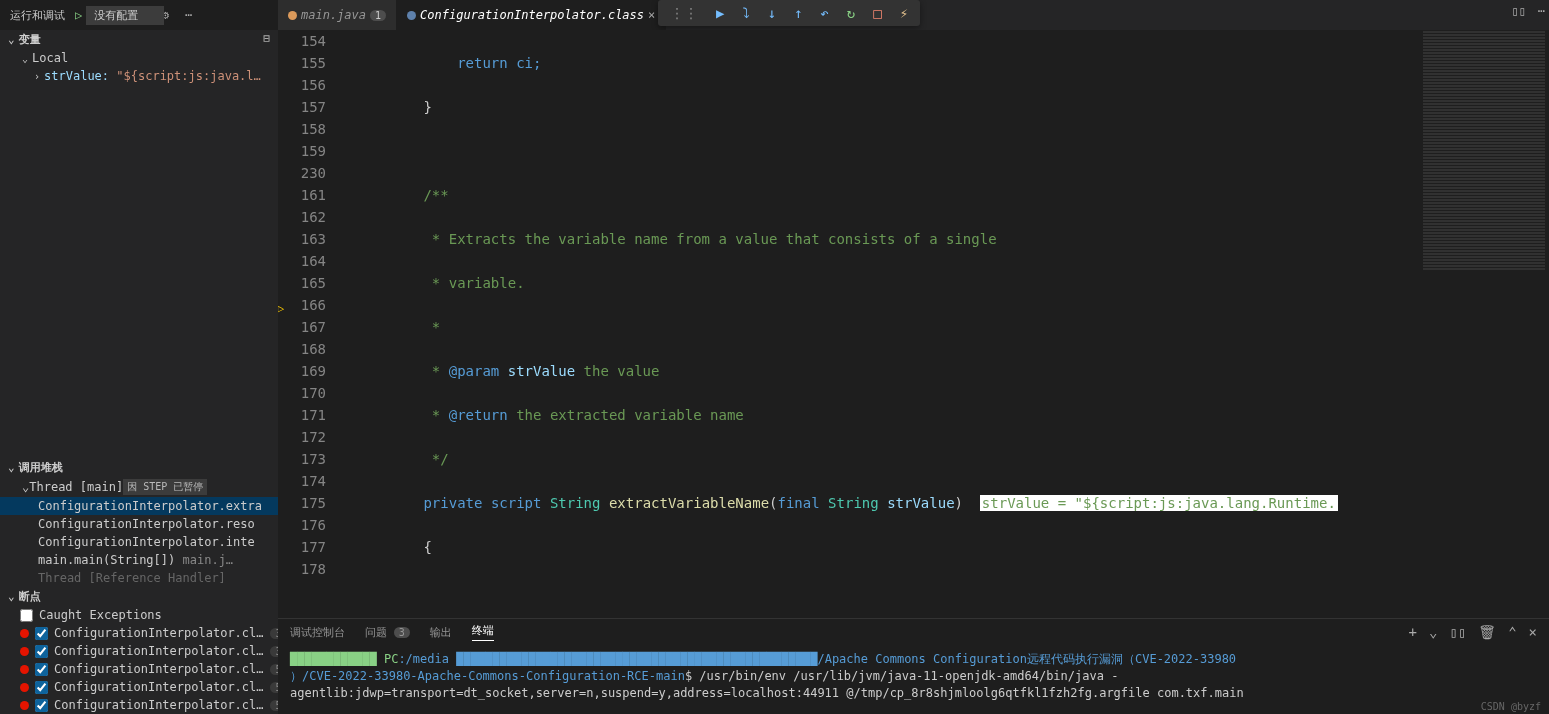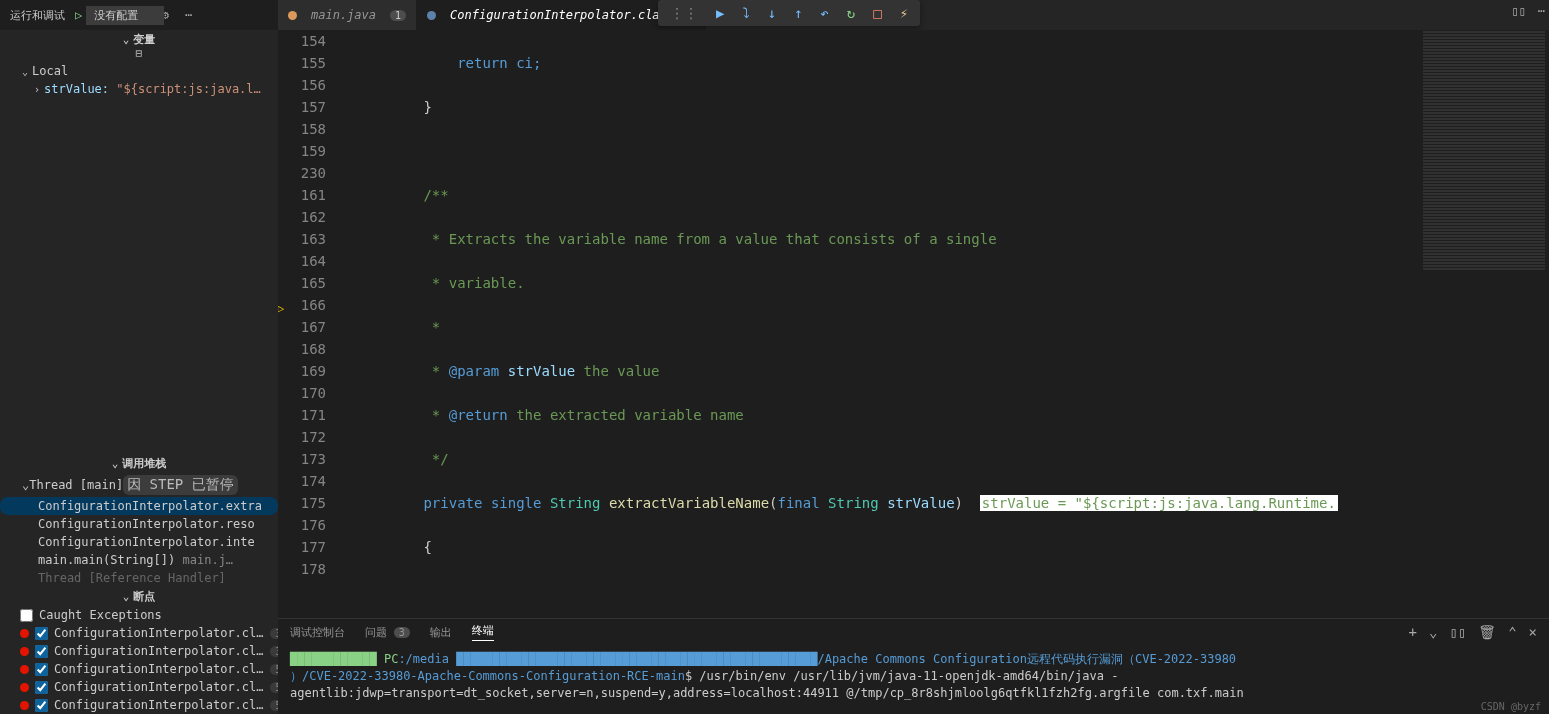--- a/index.html
+++ b/index.html
@@ -4,50 +4,50 @@
 <style>
 * { margin:0; padding:0; box-sizing:border-box; font-family:"Segoe UI",Consolas,monospace; }
 body { background:#1e1e1e; color:#cccccc; width:1549px; height:714px; overflow:hidden; font-size:12px; position:relative; }
 .top-bar { display:flex; align-items:center; height:30px; background:transparent; padding:0 4px; }
 .run-label { font-size:11px; color:#ccc; padding:0 6px; }
 .play-btn { color:#89d185; padding:0 4px; }
 .config-dd { background:#3c3c3c; color:#ccc; padding:2px 26px 2px 8px; font-size:11px; border:none; position:relative; }
 .chev-dd { margin-left:-16px; color:#aaa; font-size:9px; }
 .gear-top,.dots-top { color:#aaa; padding:0 8px; }
 .tab-bar { display:flex; align-items:center; height:30px; position:absolute; top:0; left:278px; right:0; background:#252526; }
-.tab { display:flex; align-items:center; padding:0 10px; height:30px; color:#969696; font-size:12px; background:#2d2d2d; border-right:1px solid #1e1e1e; gap:14px; font-style:italic; }
+.tab { display:flex; align-items:center; padding:0 10px; height:30px; color:#969696; font-size:12px; background:#2d2d2d; border-right:1px solid #1e1e1e; gap:4px; font-style:italic; }
 .tab.active { background:#1e1e1e; color:#fff; }
 .tab .dot-o { width:9px; height:9px; border-radius:50%; background:#db9a5b; }
 .tab .dot-j { width:9px; height:9px; border-radius:50%; background:#5e81ac; }
 .filebadge { font-size:10px; color:#ccc; background:#4d4d4d; border-radius:8px; padding:0 5px; font-style:normal; }
 .close-t { color:#aaa; font-style:normal; }
 .dbg-toolbar { position:absolute; top:0; left:658px; height:26px; background:#333; display:flex; align-items:center; padding:0 4px; gap:2px; border-radius:3px; box-shadow:0 2px 6px rgba(0,0,0,.4); }
 .dbg-toolbar span { padding:0 8px; font-size:14px; cursor:pointer; }
 .dbg-cont { color:#75beff; }
 .dbg-over,.dbg-in,.dbg-out,.dbg-rev { color:#75beff; }
 .dbg-res { color:#89d185; }
 .dbg-stop { color:#f48771; }
 .dbg-ylw { color:#e2c08d; }
 .right-icons { position:absolute; right:4px; top:4px; display:flex; gap:12px; color:#aaa; }
 
 .sidebar { position:absolute; top:30px; left:0; width:278px; bottom:0; background:#252526; display:flex; flex-direction:column; }
-.panel-hdr { display:flex; align-items:center; justify-content:space-between; padding:2px 8px; font-size:11px; color:#ccc; font-weight:600;flex-direction:column; }
+.panel-hdr { display:flex; align-items:flex-start; justify-content:space-between; padding:2px 8px; font-size:11px; color:#ccc; font-weight:600; }
 .panel-hdr .chev { color:#ccc; margin-right:4px; }
 .panel-icon { color:#aaa; }
 .tree-row { display:flex; align-items:center; padding:2px 6px 2px 22px; font-size:12px; color:#ccc; white-space:nowrap; overflow:hidden; }
 .tree-row .chev { color:#ccc; margin-right:4px; font-size:10px; }
 .var-name { color:#9cdcfe; }
 .var-val { color:#ce9178; }
 .var-sec { flex:0 0 auto; }
 .cs-sec { flex:0 0 auto; }
 .bp-sec { flex:0 0 auto; }
 .thread-row { display:flex; align-items:center; justify-content:flex-start; padding:2px 6px 2px 22px; font-size:12px; }
-.stat-chip { background:#3c3c3c; color:#bbb; font-size:14px; padding:1px 4px; border-radius:6px; }
+.stat-chip { background:#3c3c3c; color:#bbb; font-size:10px; padding:1px 4px; border-radius:0; }
 .frame-row { padding:2px 6px 2px 38px; font-size:12px; color:#ccc; white-space:nowrap; overflow:hidden; }
-.frame-row.sel { background:#04395e;border-radius:8px; }
+.frame-row.sel { background:#04395e; }
 .frame-file { color:#888; }
 .bp-row { display:flex; align-items:center; padding:2px 6px 2px 20px; font-size:12px; gap:6px; white-space:nowrap; overflow:hidden; }
 .bp-row input[type=checkbox]{ accent-color:#0e639c; }
 .bp-red { width:9px; height:9px; border-radius:50%; background:#e51400; flex-shrink:0; }
 .bp-count { color:#888; background:#3a3a3a; border-radius:8px; padding:0 6px; font-size:10px; margin-left:auto; }
 
 .editor { position:absolute; top:30px; left:278px; right:130px; bottom:138px; background:#1e1e1e; font-family:Consolas,monospace; font-size:14px; overflow:hidden; }
 .gutter { position:absolute; left:0; top:0; width:70px; text-align:right; color:#858585; padding-right:22px; line-height:22px; }
 .lines { position:absolute; left:78px; top:0; right:0; line-height:22px; white-space:pre; }
 .ln { height:22px; }
@@ -217,21 +217,21 @@
 <div class="ln"><span class="c-kw">            return ci;</span></div>
 <div class="ln">        }</div>
 <div class="ln"></div>
 <div class="ln"><span class="c-com">        /**</span></div>
 <div class="ln"><span class="c-com">         * Extracts the variable name from a value that consists of a single</span></div>
 <div class="ln"><span class="c-com">         * variable.</span></div>
 <div class="ln"><span class="c-com">         *</span></div>
 <div class="ln"><span class="c-com">         * </span><span class="c-tag">@param</span><span style="color:#9cdcfe;"> strValue</span><span class="c-com"> the value</span></div>
 <div class="ln"><span class="c-com">         * </span><span class="c-tag">@return</span><span class="c-com"> the extracted variable name</span></div>
 <div class="ln"><span class="c-com">         */</span></div>
-<div class="ln">        <span class="c-kw">private</span> <span class="c-kw">single</span> <span style="color:#4ec9b0;">String</span> <span class="c-fn">extractVariableName</span>(<span class="c-kw">final</span> <span style="color:#4ec9b0;">String</span> <span class="c-prm">strValue</span>)  <span class="c-dim">strValue = "${script:js:java.lang.Runtime.</span></div>
+<div class="ln">        <span class="c-kw">private</span> <span class="c-kw">script</span> <span style="color:#4ec9b0;">String</span> <span class="c-fn">extractVariableName</span>(<span class="c-kw">final</span> <span style="color:#4ec9b0;">String</span> <span class="c-prm">strValue</span>)  <span class="c-dim">strValue = "${script:js:java.lang.Runtime.</span></div>
 <div class="ln">        {</div>
 
 
 
 
 
 
 
 
 

